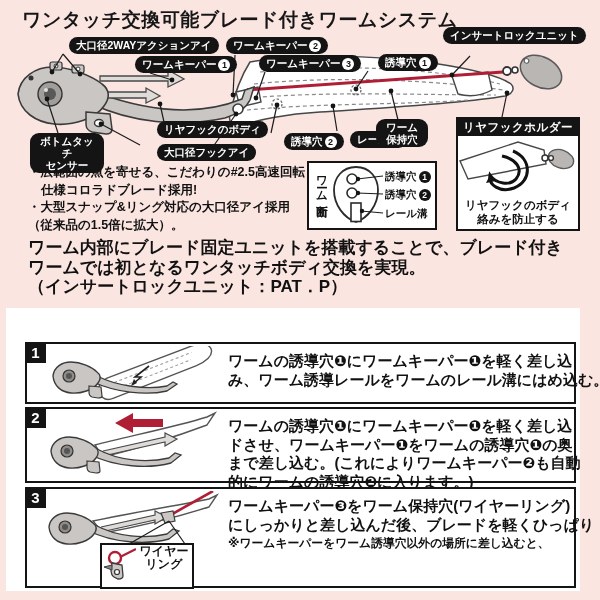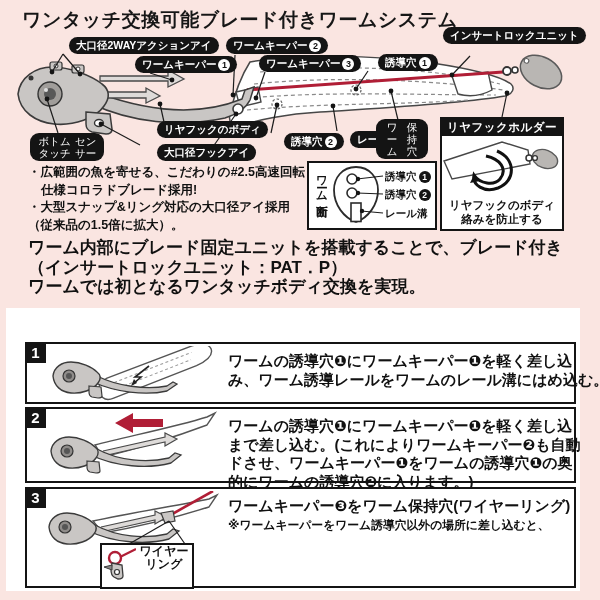--- a/index.html
+++ b/index.html
@@ -7,22 +7,22 @@
        font-family:"Liberation Sans","DejaVu Sans",sans-serif;
        background:#fae5e1;color:#111;}
   #stage{position:relative;width:600px;height:600px;}
   
   .title{position:absolute;left:22px;top:7px;font-size:19px;font-weight:900;letter-spacing:.5px;color:#161616;white-space:nowrap;}
   
   .pill{position:absolute;background:#141414;color:#fff;border-radius:10px;height:17px;
         display:flex;align-items:center;gap:2px;padding:0 7px;font-size:10.5px;font-weight:bold;
         white-space:nowrap;z-index:6;margin-left:40px;}
   .pill2{position:absolute;background:#141414;color:#fff;border-radius:9px;
-        display:flex;flex-direction:row;align-items:center;justify-content:center;
-        padding:2px 6px;font-size:10.5px;font-weight:normal;line-height:1.15;z-index:6;text-align:center;}
+        display:flex;flex-direction:column;align-items:center;justify-content:center;
+        padding:2px 6px;font-size:10.5px;font-weight:bold;line-height:1.15;z-index:6;text-align:center;}
   .wnum{background:#fff;color:#111;border-radius:50%;width:12px;height:12px;line-height:12px;
         font-size:9px;text-align:center;flex:0 0 auto;display:inline-block;font-weight:bold;}
   .bnum{background:#141414;color:#fff;border-radius:50%;width:12px;height:12px;line-height:12px;
         font-size:8.5px;text-align:center;display:inline-block;font-weight:bold;margin-left:1px;}
   
   .bullets{position:absolute;left:28px;top:164px;width:290px;font-size:12.5px;font-weight:bold;line-height:17.5px;}
   .bullets .indent{padding-left:13px;}
   .statement{position:absolute;left:28px;top:238px;width:548px;font-size:17px;font-weight:900;line-height:19.5px;}
   
   .infobox{position:absolute;background:#fff;border:2px solid #141414;z-index:5;}
@@ -212,42 +212,42 @@
       </div>
     <div class="cross-label" style="left:76px;top:25px;">
       <span>誘導穴</span>
       <span class="bnum">2</span>
       </div>
     <div class="cross-label" style="left:76px;top:44px;">
       <span>レール溝</span>
       </div>
   </div>
 
-  <div class="infobox" style="left:440px;top:117px;width:120px;height:110px;">
+  <div class="infobox" style="left:456px;top:117px;width:120px;height:110px;">
     <div class="rh-header">リヤフックホルダー</div>
     <svg style="position:absolute;left:0;top:18px;" width="118" height="60" viewBox="0 0 118 60">
       <path d="M2,24 L60,5 L86,13 L88,27 L10,42 Z" fill="#fff" stroke="#474747" stroke-width="1.4"></path>
       <g transform="rotate(20 103 22)">
         <ellipse cx="103" cy="22" rx="13" ry="9" fill="#b9b6b3" stroke="#5a5a5a" stroke-width="1.4"></ellipse>
       </g>
       <circle cx="87" cy="21" r="3" fill="#fff" stroke="#333" stroke-width="1.5"></circle>
       <circle cx="93" cy="21" r="2.4" fill="#fff" stroke="#333" stroke-width="1.4"></circle>
       <path d="M55,14 C74,22 74,44 56,51 C42,56 30,48 32,38 C38,47 52,49 58,42 C66,32 58,22 44,19" fill="none" stroke="#111" stroke-width="3"></path>
       <path d="M32,38 L28,46 L38,44 Z" fill="#111"></path>
     </svg>
     <div class="rh-caption">
       <div>リヤフックのボディ</div>
       <div>絡みを防止する</div>
     </div>
   </div>
 
   <div class="statement">
     <div>ワーム内部にブレード固定ユニットを搭載することで、ブレード付き</div>
+    <div>ワームでは初となるワンタッチボディ交換を実現。</div>
     <div>（インサートロックユニット：PAT．P）</div>
-    <div>ワームでは初となるワンタッチボディ交換を実現。</div>
   </div>
 
   <div class="panel"></div>
 
   <div class="stepbox" style="top:342px;height:62px;">
     <div class="stepnum">1</div>
     <svg style="position:absolute;left:18px;top:2px;" width="180" height="56" viewBox="0 0 180 56">
       <g transform="rotate(-13 115 26)">
         <path d="M62,20 L150,8 Q168,6 170,15 Q171,24 152,28 L64,41 Q53,43 51,32 Q51,23 62,20 Z" fill="#fff" stroke="#555" stroke-width="1.4"></path>
         <path d="M68,26 L150,14" stroke="#999" stroke-width="1" stroke-dasharray="3,2.5" fill="none"></path>
@@ -274,22 +274,22 @@
       <path d="M50,34 C80,26 130,16 162,6 L170,2 L162,14 C130,26 90,38 58,46 Z" fill="#fff" stroke="#555" stroke-width="1.4"></path>
       <path d="M58,40 L120,26 L120,22 L132,28 L120,35 L120,31 L58,45" fill="#dedbd9" stroke="#4a4a4a" stroke-width="1.2"></path>
       <path d="M46,44 C70,56 104,58 126,52 L136,44 L130,42 L124,47 C102,52 74,50 52,38 Z" fill="#c9c6c4" stroke="#3b3b3b" stroke-width="1.3"></path>
       <path d="M6,40 C7,31 15,26 24,26 C34,26 45,31 50,36 C54,39 54,43 51,47 C46,54 34,58 24,57 C14,56 7,50 6,40 Z" fill="#c9c6c4" stroke="#3b3b3b" stroke-width="1.4"></path>
       <circle cx="22" cy="40" r="6" fill="#8f8c8a" stroke="#333" stroke-width="1.2"></circle>
       <circle cx="22" cy="40" r="3" fill="#555"></circle>
       <path d="M42,50 L54,51 L55,60 Q55,62 51,62 L45,61 Q42,60 42,56 Z" fill="#c9c6c4" stroke="#3b3b3b" stroke-width="1.2"></path>
     </svg>
     <div class="steptext">
       <div>ワームの誘導穴❶にワームキーパー❶を軽く差し込</div>
+      <div>ドさせ、ワームキーパー❶をワームの誘導穴❶の奥</div>
       <div>まで差し込む。(これによりワームキーパー❷も自動</div>
-      <div>ドさせ、ワームキーパー❶をワームの誘導穴❶の奥</div>
       <div>的にワームの誘導穴❷に入ります。)</div>
     </div>
   </div>
 
   <div class="stepbox" style="top:487px;height:101px;">
     <div class="stepnum">3</div>
     <svg style="position:absolute;left:18px;top:2px;" width="180" height="97" viewBox="0 0 180 97">
       <path d="M48,30 C85,22 135,14 164,8 L172,4 L164,16 C132,26 92,36 58,42 Z" fill="#fff" stroke="#555" stroke-width="1.4"></path>
       <path d="M56,36 L110,24 L110,20 L122,26 L110,33 L110,29 L56,41" fill="#dedbd9" stroke="#4a4a4a" stroke-width="1.2"></path>
       <path d="M44,40 C68,52 102,54 124,48 L134,40 L128,38 L122,43 C100,48 72,46 50,34 Z" fill="#c9c6c4" stroke="#3b3b3b" stroke-width="1.3"></path>
@@ -311,19 +311,20 @@
         <path d="M2,22 L10,20 L10,25 Z" fill="#8a8786" stroke="#3b3b3b" stroke-width="1"></path>
         <circle cx="15" cy="27" r="2.5" fill="#fff" stroke="#333" stroke-width="1.2"></circle>
       </svg>
       <div class="inset-label">
         <div>ワイヤー</div>
         <div>リング</div>
       </div>
     </div>
     <div class="steptext">
       <div>ワームキーパー❸をワーム保持穴(ワイヤーリング)</div>
+      <div>にしっかりと差し込んだ後、ブレードを軽くひっぱり</div>
       <div class="stepnote">
         <div>※ワームキーパーをワーム誘導穴以外の場所に差し込むと、</div>
       </div>
     </div>
   </div>
 
 </div>
 
 </body></html>

